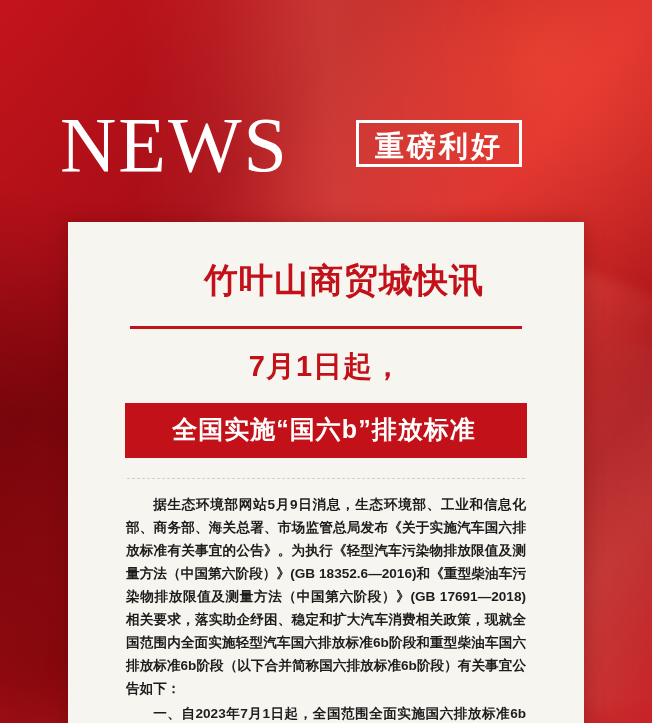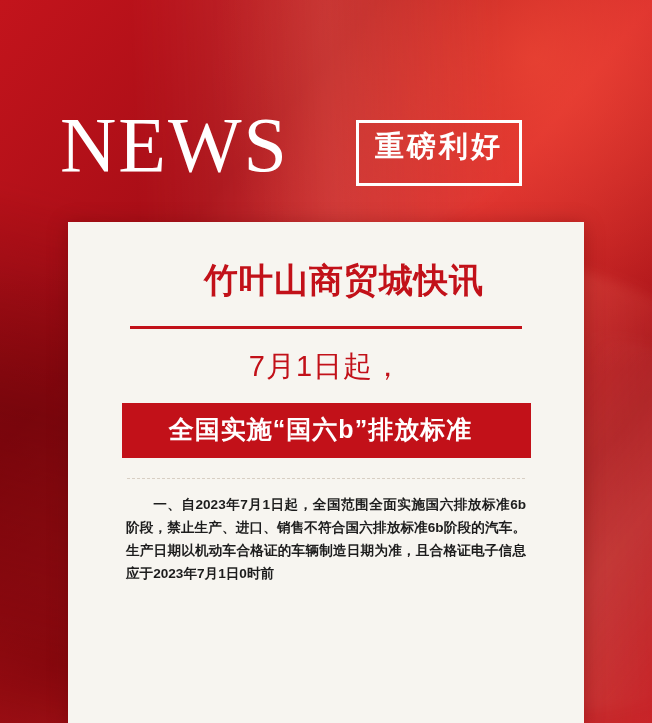--- a/index.html
+++ b/index.html
@@ -72,21 +72,21 @@
     font-size: 78px;
     line-height: 78px;
     letter-spacing: 2px;
     color: #ffffff;
     font-weight: 400;
   }
   .badge {
     position: absolute;
     left: 356px;
     top: 92px;
-    padding: 9px 16px 22px 16px;
+    padding: 9px 16px 3px 16px;
     border: 3px solid #ffffff;
     color: #ffffff;
     font-size: 29px;
     font-weight: bold;
     letter-spacing: 3px;
     line-height: 1;
   }
   .issue-line {
     position: absolute;
     right: 58px;
@@ -130,32 +130,32 @@
     width: 392px;
     height: 3px;
     background: #c21119;
     margin: 22px auto 0 auto;
   }
   .sub-title {
     margin: 18px 0 0 0;
     text-align: center;
     color: #c21119;
     font-size: 29px;
-    font-weight: normal;
+    font-weight: bold;
     letter-spacing: 1px;
   }
   .highlight-bar {
     margin: 16px auto 0 auto;
     width: 398px;
     background: #c21119;
     color: #ffffff;
     font-size: 25px;
     font-weight: bold;
     text-align: center;
-    padding: 10px 11px 12px 0;
+    padding: 10px 4px 12px 0;
     letter-spacing: 1px;
   }
   .dotted-rule {
     width: 398px;
     margin: 20px auto 0 auto;
     border-top: 1px dashed #d8cfc4;
   }
 
   .body-text {
     margin: 14px 58px 0 58px;
@@ -191,17 +191,18 @@
   </div>
 
   <div class="card">
     <h1 class="card-title">竹叶山商贸城快讯</h1>
     <div class="title-rule"></div>
     <h2 class="sub-title">7月1日起，</h2>
     <div class="highlight-bar">全国实施“国六b”排放标准</div>
     <div class="dotted-rule"></div>
 
     <div class="body-text">
+      <p class="indent">据生态环境部网站5月9日消息，生态环境部、工业和信息化部、商务部、海关总署、市场监管总局发布《关于实施汽车国六排放标准有关事宜的公告》。为执行《轻型汽车污染物排放限值及测量方法（中国第六阶段）》(GB 18352.6—2016)和《重型柴油车污染物排放限值及测量方法（中国第六阶段）》(GB 17691—2018)相关要求，落实助企纾困、稳定和扩大汽车消费相关政策，现就全国范围内全面实施轻型汽车国六排放标准6b阶段和重型柴油车国六排放标准6b阶段（以下合并简称国六排放标准6b阶段）有关事宜公告如下：</p>
       <p class="indent">一、自2023年7月1日起，全国范围全面实施国六排放标准6b阶段，禁止生产、进口、销售不符合国六排放标准6b阶段的汽车。生产日期以机动车合格证的车辆制造日期为准，且合格证电子信息应于2023年7月1日0时前</p>
     </div>
   </div>
 
 </div>
 
 </body></html>

